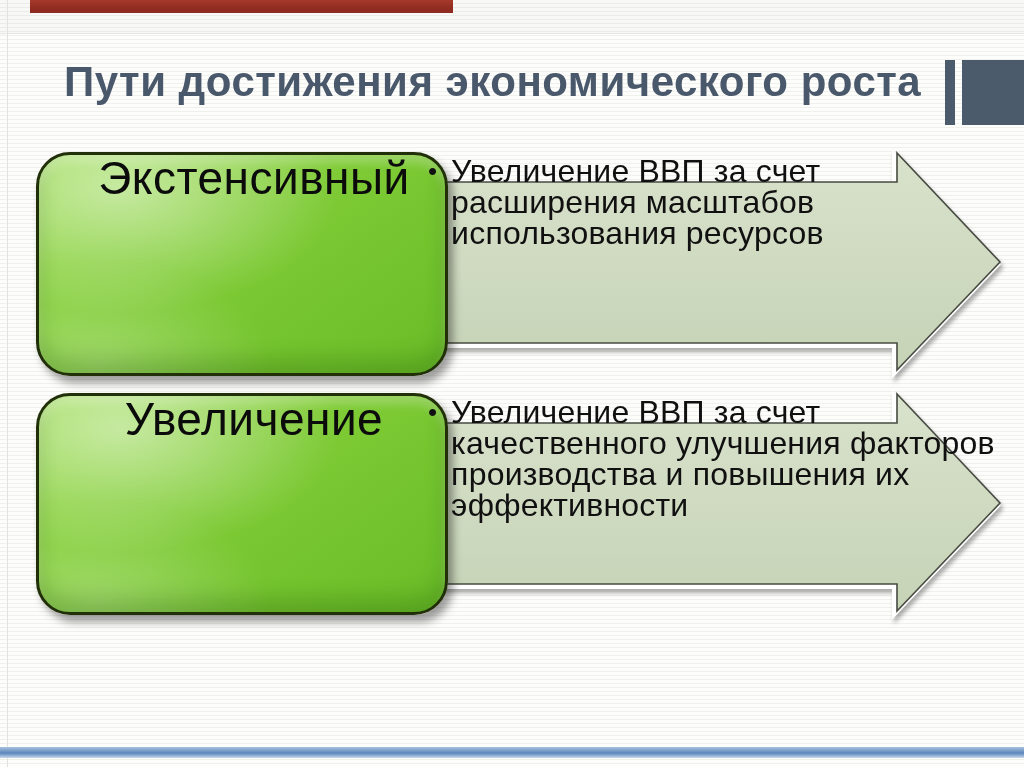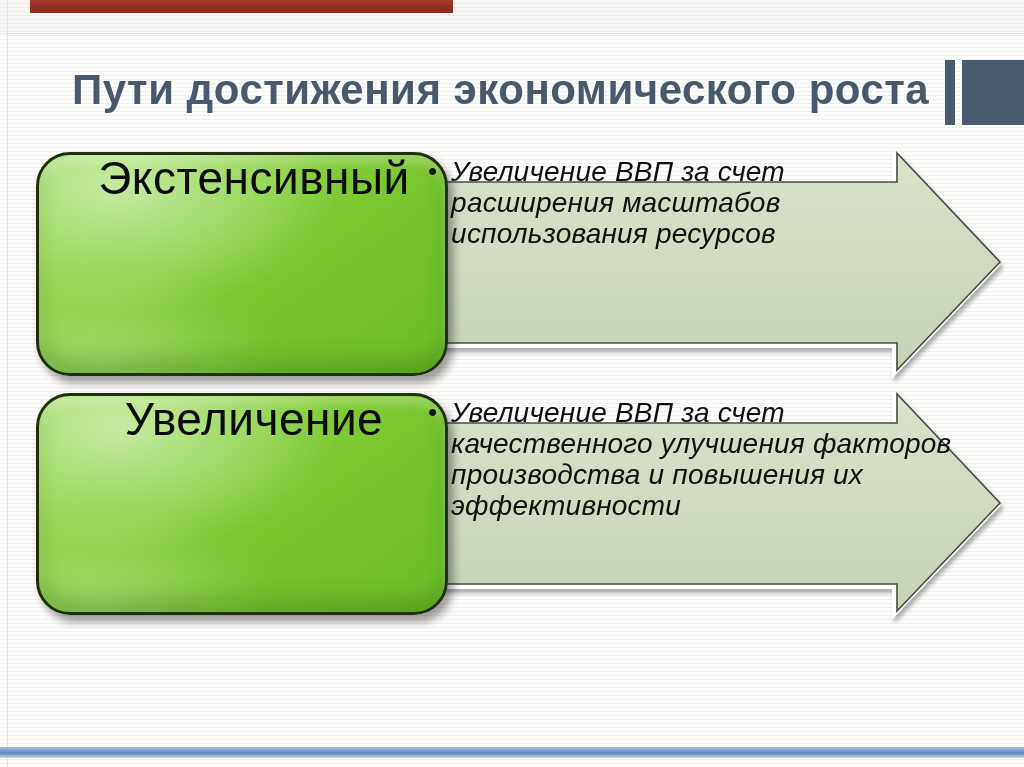--- a/index.html
+++ b/index.html
@@ -21,21 +21,21 @@
   .top-band{
     position:absolute;left:0;top:0;width:100%;height:33px;
     background:rgba(0,0,0,0.02);
     border-bottom:1px solid #e7e7e4;
   }
   .top-accent-bar{
     position:absolute;left:30px;top:0;width:423px;height:13px;
     background:linear-gradient(180deg,#a63a2c 0%,var(--accent-red,#8e2a1f) 70%);
   }
   .slide-title{
-    position:absolute;left:64px;top:58px;margin:8px;
+    position:absolute;left:64px;top:58px;margin:0;
     font-size:42px;line-height:48px;font-weight:bold;
     letter-spacing:0.5px;
     color:var(--title-color,#4a586b);
     white-space:nowrap;
   }
   .deco-thin{
     position:absolute;left:945px;top:60px;width:10px;height:65px;
     background:var(--deco-slate,#4b5b6c);
   }
   .deco-square{
@@ -69,24 +69,23 @@
   .box-2{top:393px;height:216px;}
   .bullet-block{
     position:absolute;
     display:flex;align-items:flex-start;
     color:#101010;
   }
   .bullet-block .bullet{
     font-size:26px;line-height:31px;margin-right:14px;
   }
   .bullet-block .bullet-text{
-    font-size:28px;line-height:31px;
+    font-size:32px;line-height:31px;
     white-space:pre-line;
     letter-spacing:0.2px;
-    font-style:italic;
   }
   .bullets-1{left:428px;top:156px;width:560px;}
   .bullets-2{left:428px;top:397px;width:580px;}
   .bottom-accent-bar{
     position:absolute;left:0;top:747px;width:1024px;height:11px;
     background:linear-gradient(180deg,#a9c1dd 0%,var(--bottom-bar-blue,#5d86bd) 55%,#c9d9ec 100%);
   }
 </style>
 </head>
 <body>

